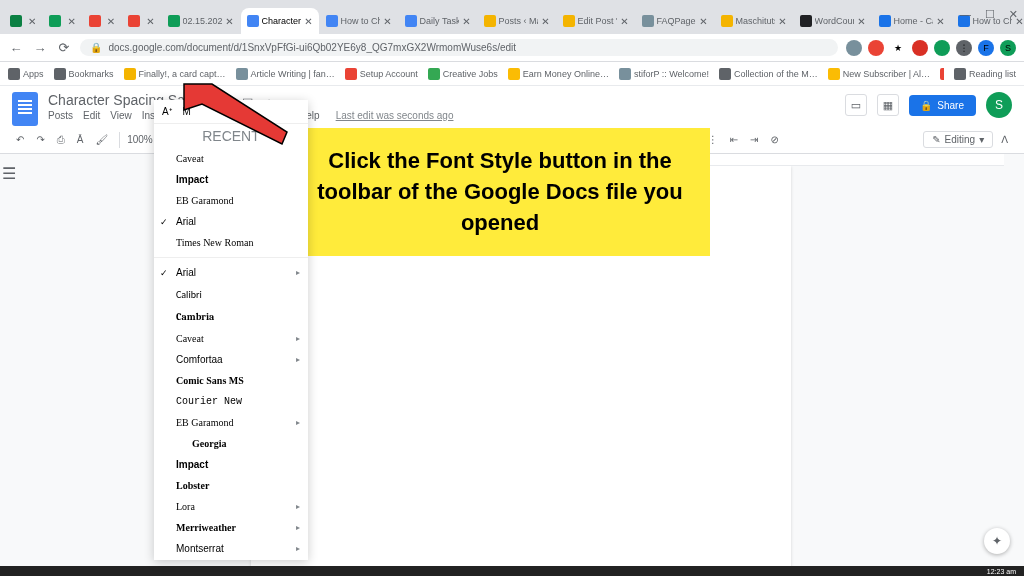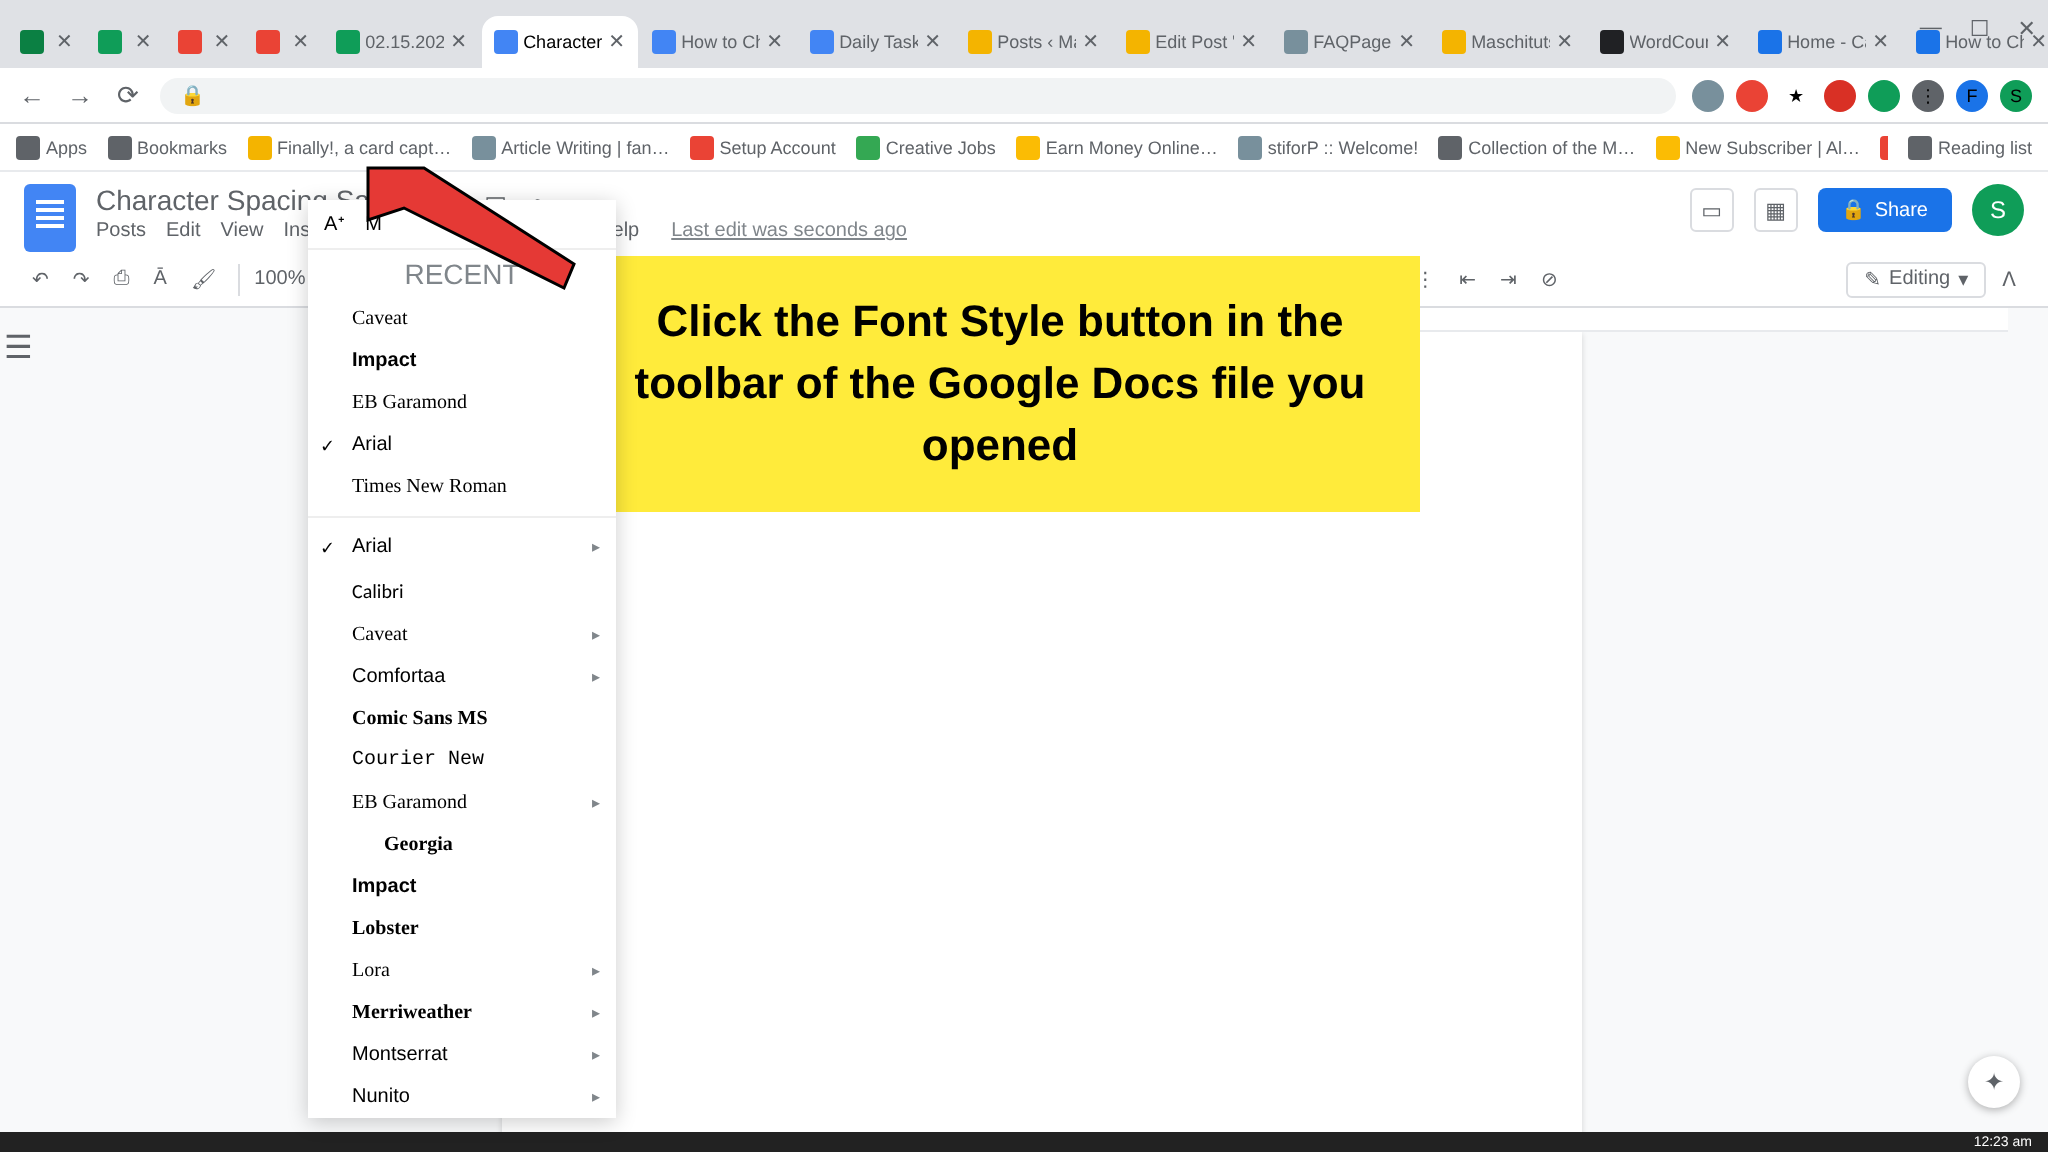--- a/index.html
+++ b/index.html
@@ -150,20 +150,21 @@
     <span>✕</span>
   </div>
 </div>
 
 <div class="addr-bar">
   <span class="nav-ico">←</span>
   <span class="nav-ico">→</span>
   <span class="nav-ico">⟳</span>
   <div class="url-box">
     <span>🔒</span>
+    <span>docs.google.com/document/d/1SnxVpFfGi-ui6Qb02YE6y8_QG7mxGX2WrmomWuse6s/edit</span>
   </div>
   <div class="ext-icons" id="ext">
       <div class="ext-i" style="background: rgb(120, 144, 156);"></div>
       <div class="ext-i" style="background: rgb(234, 67, 53);"></div>
       <div class="ext-i" style="background: rgb(255, 255, 255);">★</div>
       <div class="ext-i" style="background: rgb(217, 48, 37);"></div>
       <div class="ext-i" style="background: rgb(15, 157, 88);"></div>
       <div class="ext-i" style="background: rgb(95, 99, 104);">⋮</div>
       <div class="ext-i" style="background: rgb(26, 115, 232);">F</div>
       <div class="ext-i" style="background: rgb(15, 157, 88);">S</div>
@@ -335,20 +336,23 @@
   <div style="border-top:1px solid #eee;margin:4px 0"></div>
   <div id="dd-fonts">
       <div class="dd-item checked">
         <span style="font-family:Arial;">Arial</span>
         <span class="arrow">▸</span>
       </div>
       <div class="dd-item">
         <span style="font-family:Calibri,sans-serif;">Calibri</span>
       </div>
       <div class="dd-item">
+        <span style="font-family:Cambria,serif;font-weight:700;">Cambria</span>
+      </div>
+      <div class="dd-item">
         <span style="font-family:cursive;">Caveat</span>
         <span class="arrow">▸</span>
       </div>
       <div class="dd-item">
         <span style="font-family:sans-serif;">Comfortaa</span>
         <span class="arrow">▸</span>
       </div>
       <div class="dd-item">
         <span style="font-family:'Comic Sans MS',cursive;font-weight:700;">Comic Sans MS</span>
       </div>

